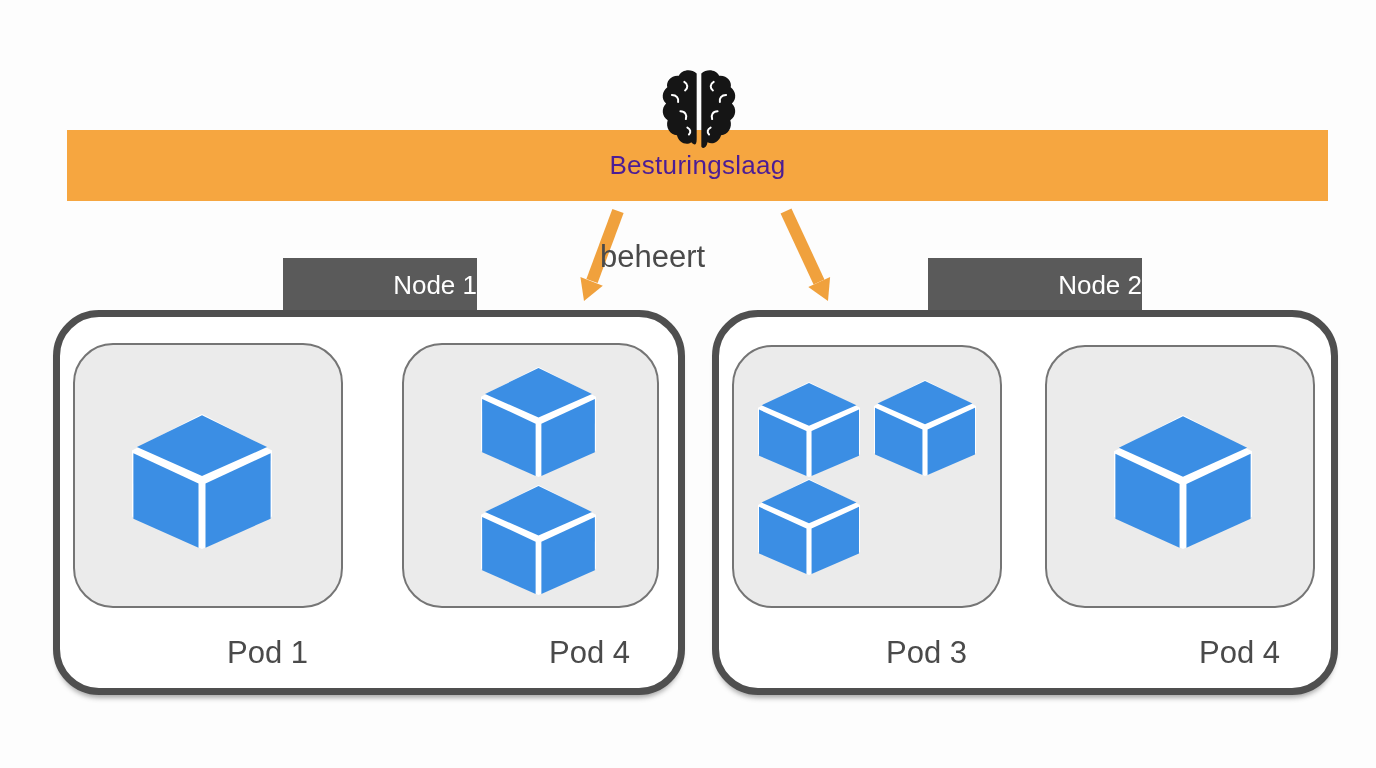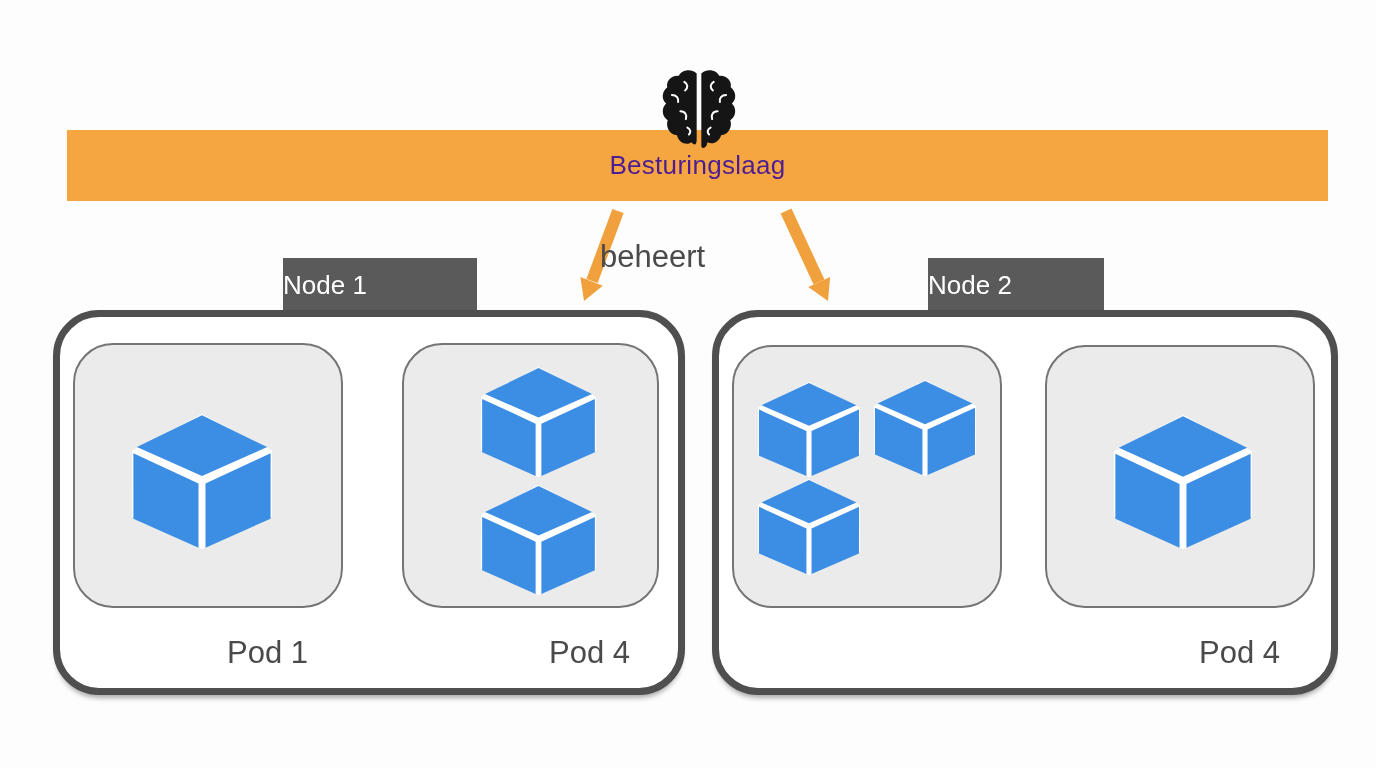--- a/index.html
+++ b/index.html
@@ -18,25 +18,25 @@
   .bar-label{font-size:26px;color:#4c1d95;letter-spacing:.3px;}
   .brain{position:absolute;left:660px;top:68px;width:78px;height:82px;z-index:2;}
   .brain .lobe{fill:var(--brain-black);}
   .brain .fold{stroke:#ffffff;stroke-width:2.6;fill:none;stroke-linecap:round;}
   .manages{
     position:absolute;left:600px;top:239px;width:200px;text-align:left;
     font-size:31px;color:var(--text-gray);z-index:1;
   }
   .tab{
     position:absolute;top:258px;height:54px;background:var(--tab-bg);
-    color:#ffffff;display:flex;align-items:center;justify-content:flex-start;
+    color:#ffffff;display:flex;align-items:center;justify-content:flex-end;
     font-size:26px;z-index:1;
   }
   .tab-node1{left:283px;width:194px;}
-  .tab-node2{left:928px;width:176px;}
+  .tab-node2{left:928px;width:214px;}
   .node{
     position:absolute;top:310px;height:385px;background:#ffffff;
     border:7px solid var(--node-border);border-radius:46px;z-index:2;
     box-shadow:0 6px 5px -3px rgba(70,70,70,.45);box-sizing:border-box;
   }
   .node-1{left:53px;width:632px;}
   .node-2{left:712px;width:626px;}
   .pod{
     position:absolute;background:var(--pod-bg);
     border:2px solid var(--pod-border);border-radius:40px;box-sizing:border-box;
@@ -150,16 +150,17 @@
 
     <div class="pod" style="left:326px;top:28px;width:270px;height:263px">
       <svg class="cube" viewBox="0 0 100 100" preserveAspectRatio="none" style="left:67px;top:68px;width:138px;height:134px">
         <polygon class="backing" points="50,0 100,27 100,76 50,100 0,76 0,27"></polygon>
         <polygon class="face" points="50,1 96.5,24.5 50,46 3.5,24.5"></polygon>
         <polygon class="face" points="1,29 47.5,51.5 47.5,99 1,77.5"></polygon>
         <polygon class="face" points="99,29 52.5,51.5 52.5,99 99,77.5"></polygon>
       </svg>
     </div>
 
+    <div class="pod-label" style="left:48px;top:318px">Pod 3</div>
     <div class="pod-label" style="left:361px;top:318px">Pod 4</div>
   </div>
 
 </div>
 
 </body></html>

